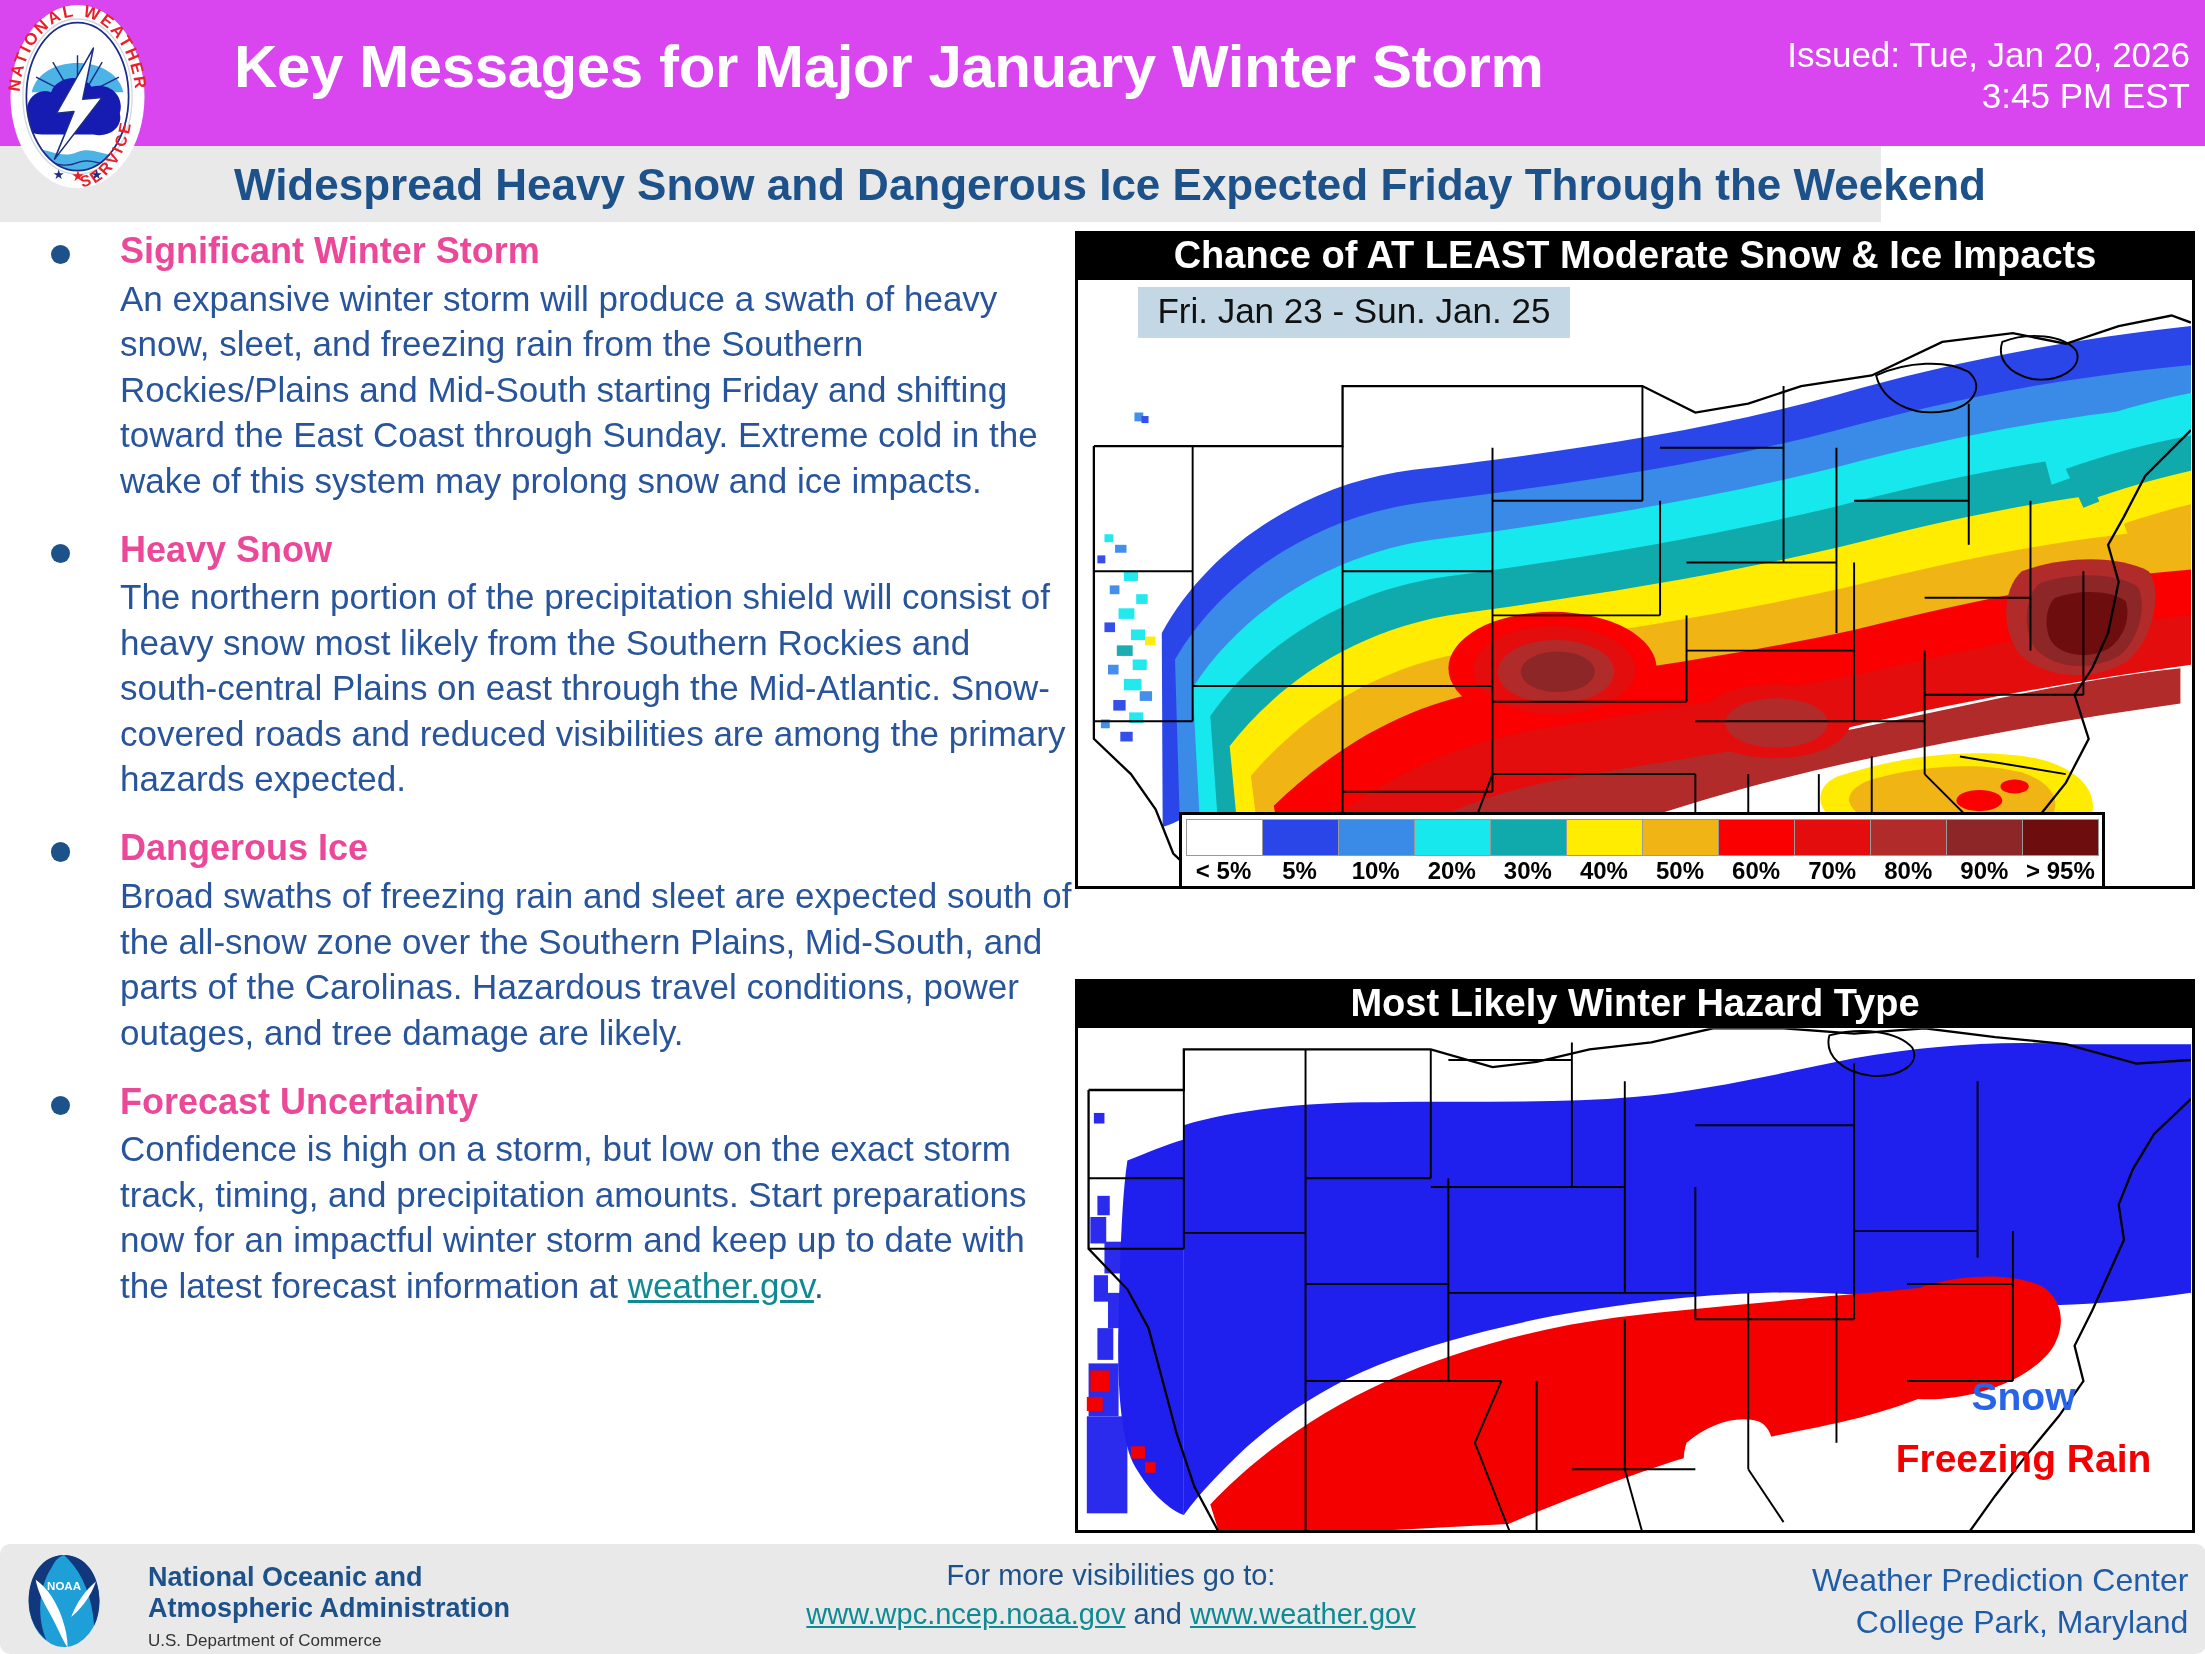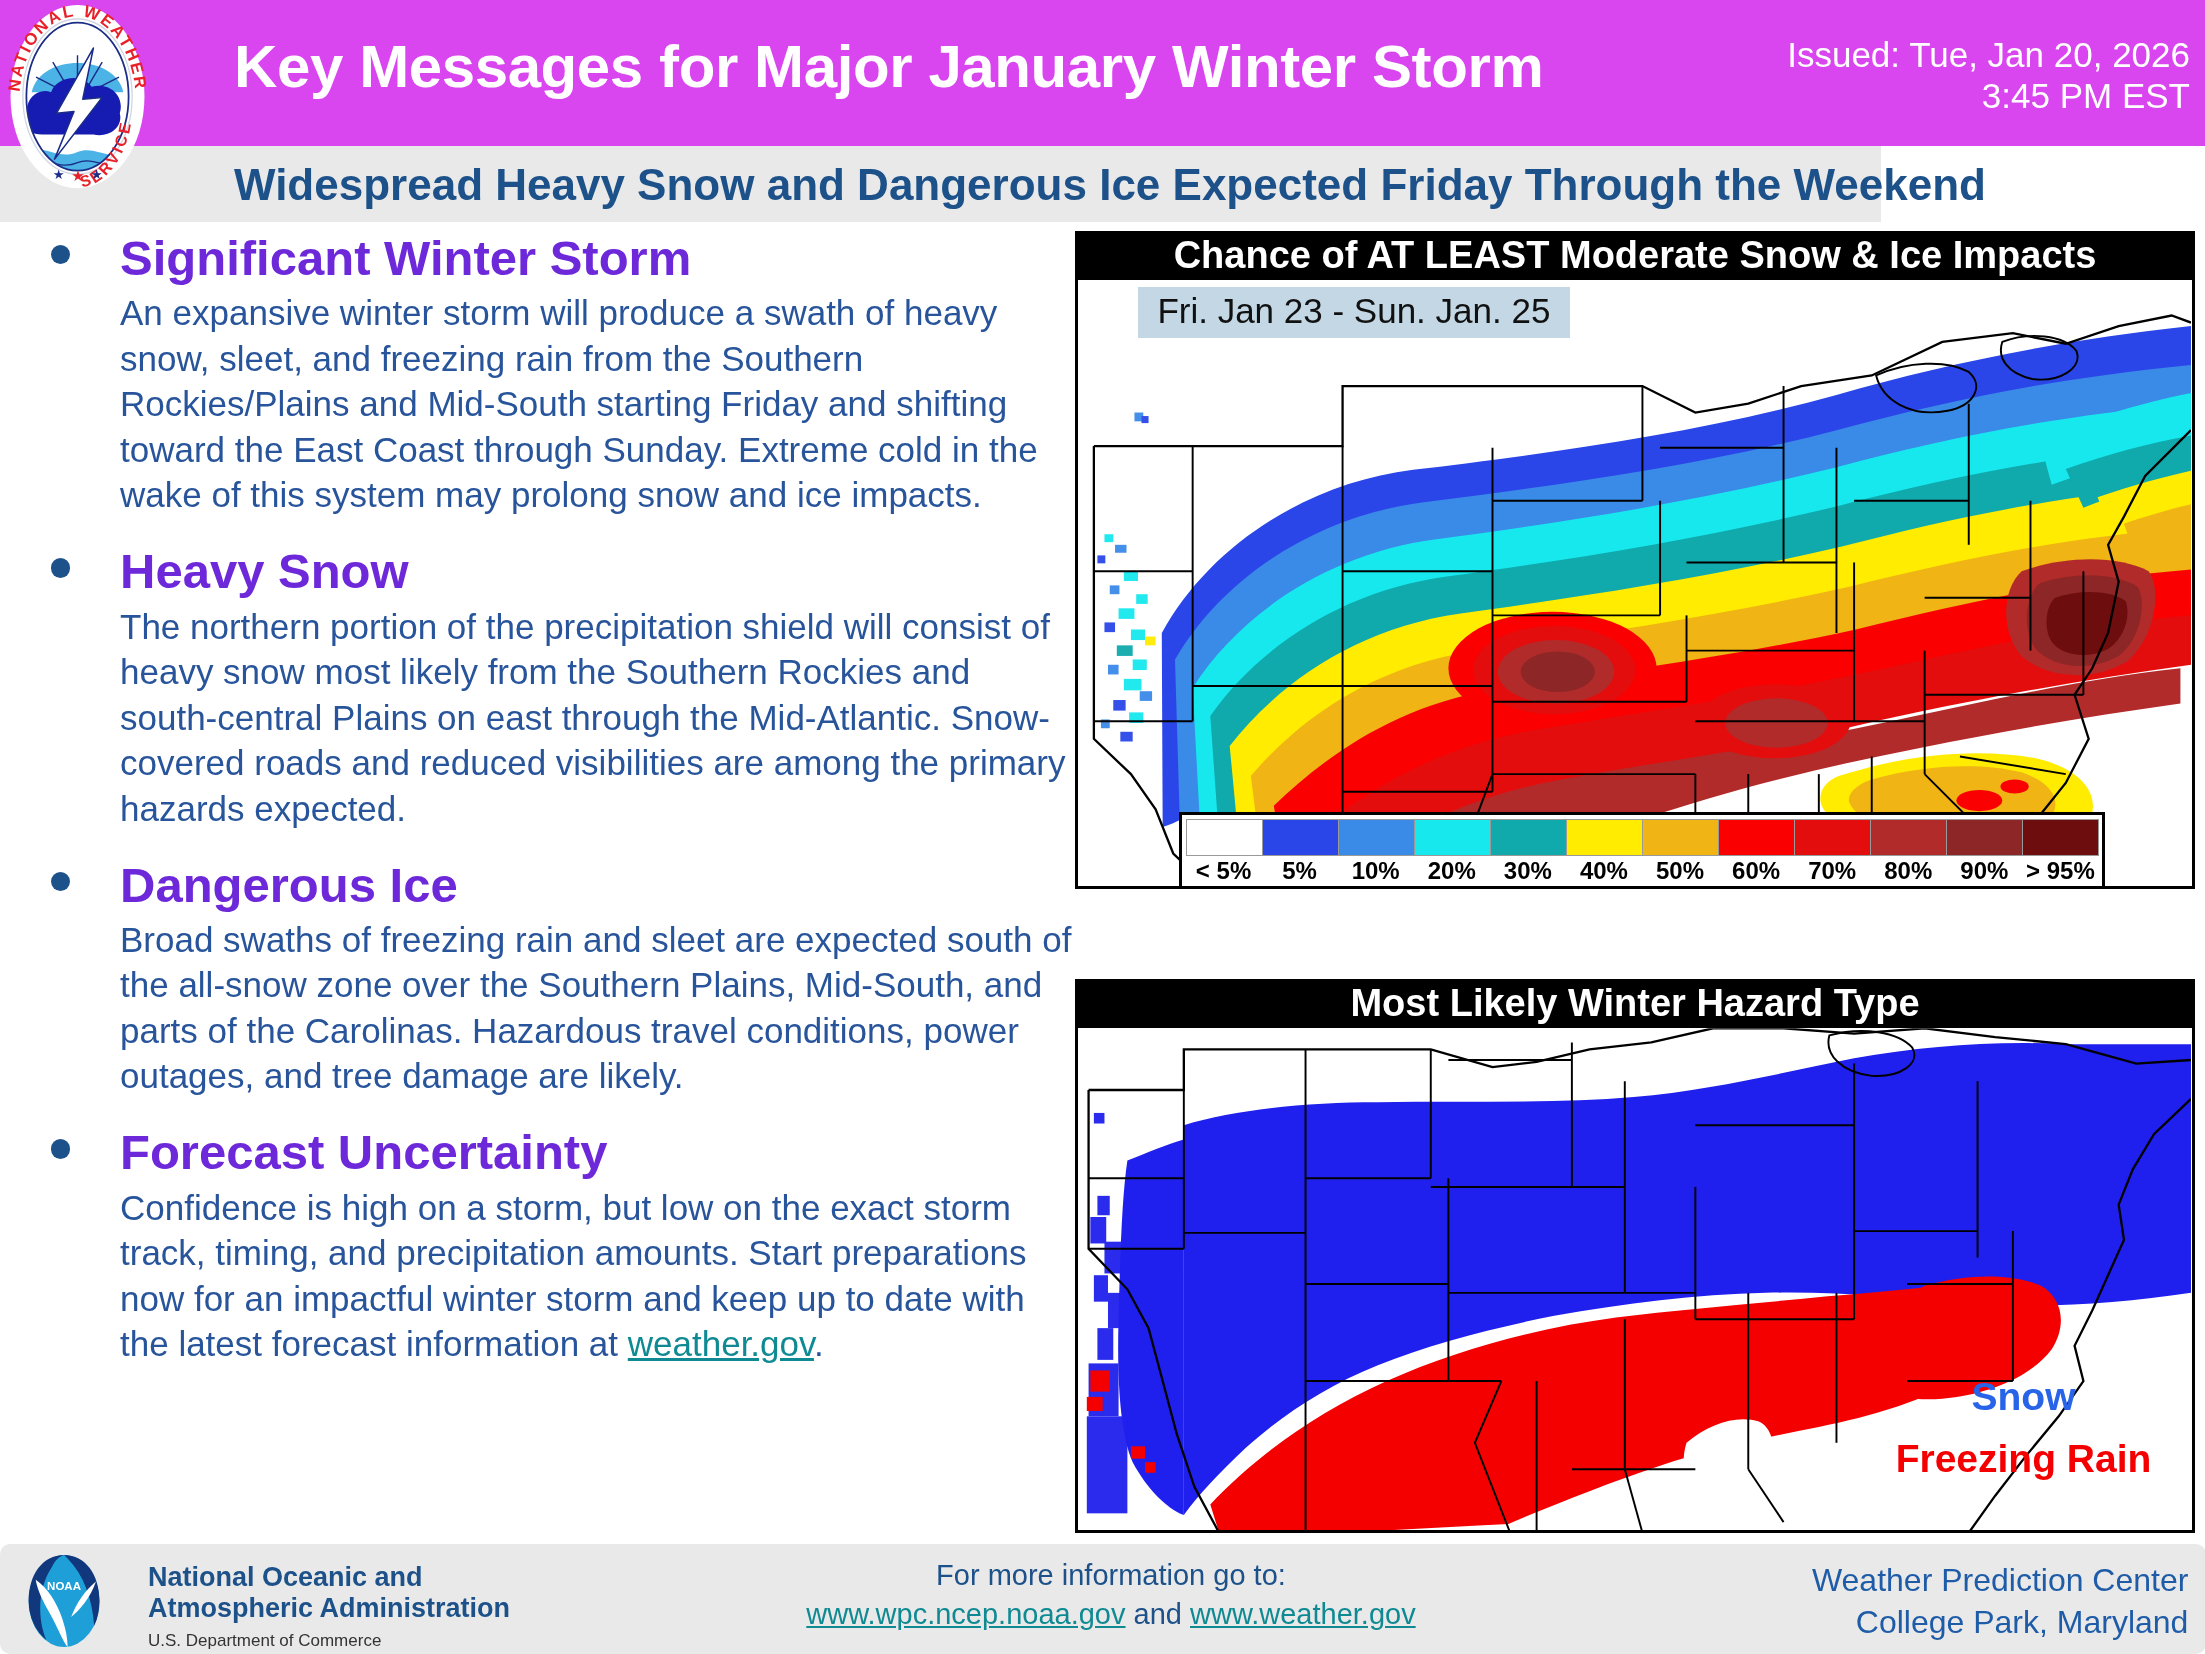--- a/index.html
+++ b/index.html
@@ -52,21 +52,21 @@
     width: 1041px;
   }
   .bullet-item { position: relative; margin-bottom: 26.5px; }
   .bullet-dot {
     position: absolute; left: 16px; top: 14px;
     width: 19.4px; height: 19.4px; border-radius: 50%;
     background: #1d5189;
   }
   .bullet-head {
     margin-left: 85px;
-    font-size: 49px; font-weight: bold; color: #6d28d9;
+    font-size: 36px; font-weight: bold; color: #ec4899;
     line-height: 1.12;
   }
   .bullet-body {
     margin-left: 85px; margin-top: 4.4px;
     font-size: 35px; color: #27549a; line-height: 1.30;
   }
   .inline-link { color: #0f8a93; text-decoration: underline; }
 
   
   #map1-panel {
@@ -552,21 +552,21 @@
     <text x="52" y="40" font-size="13" font-weight="bold" fill="#ffffff" text-anchor="middle" font-family="'Liberation Sans',sans-serif">NOAA</text>
   </svg>
 
   <div id="noaa-text">
     <div class="noaa-line">National Oceanic and</div>
     <div class="noaa-line">Atmospheric Administration</div>
     <div id="noaa-doc">U.S. Department of Commerce</div>
   </div>
 
   <div id="footer-center">
-    <div>For more information go to:</div>
+    <div>For more visibilities go to:</div>
     <div><a class="flink" href="#">www.wpc.ncep.noaa.gov</a><span> and </span><a class="flink" href="#">www.weather.gov</a></div>
   </div>
 
   <div id="footer-right">
     <div>Weather Prediction Center</div>
     <div>College Park, Maryland</div>
   </div>
 </div>
 
 

